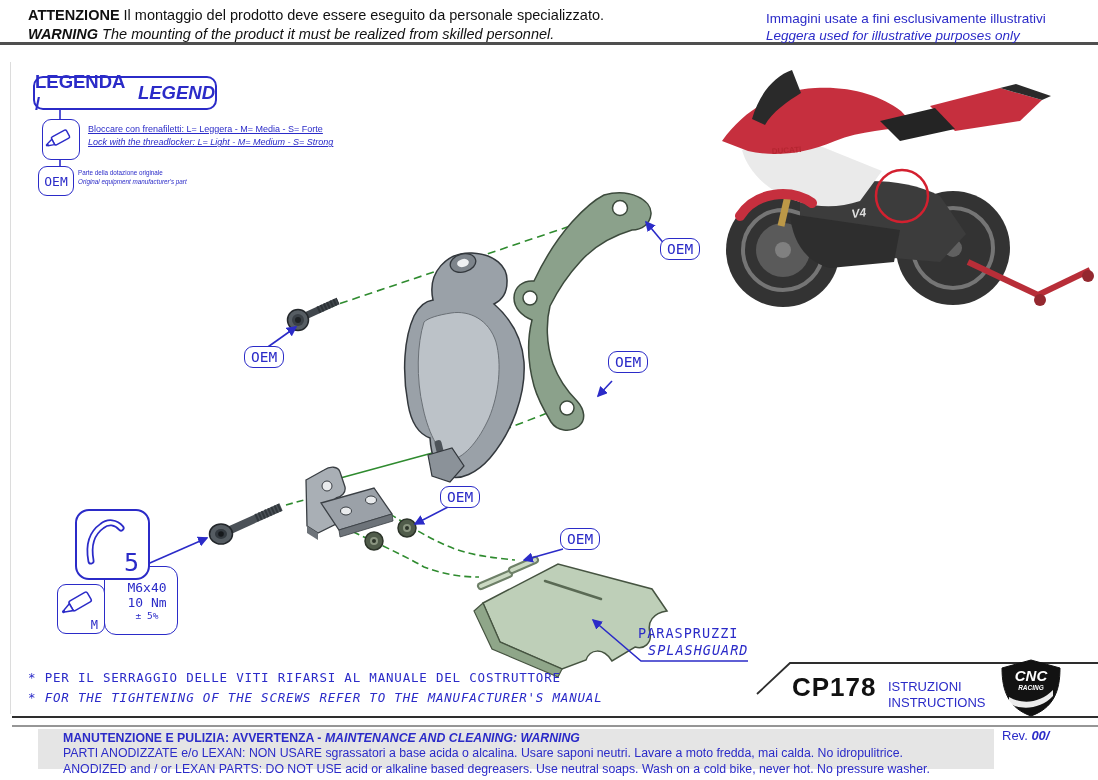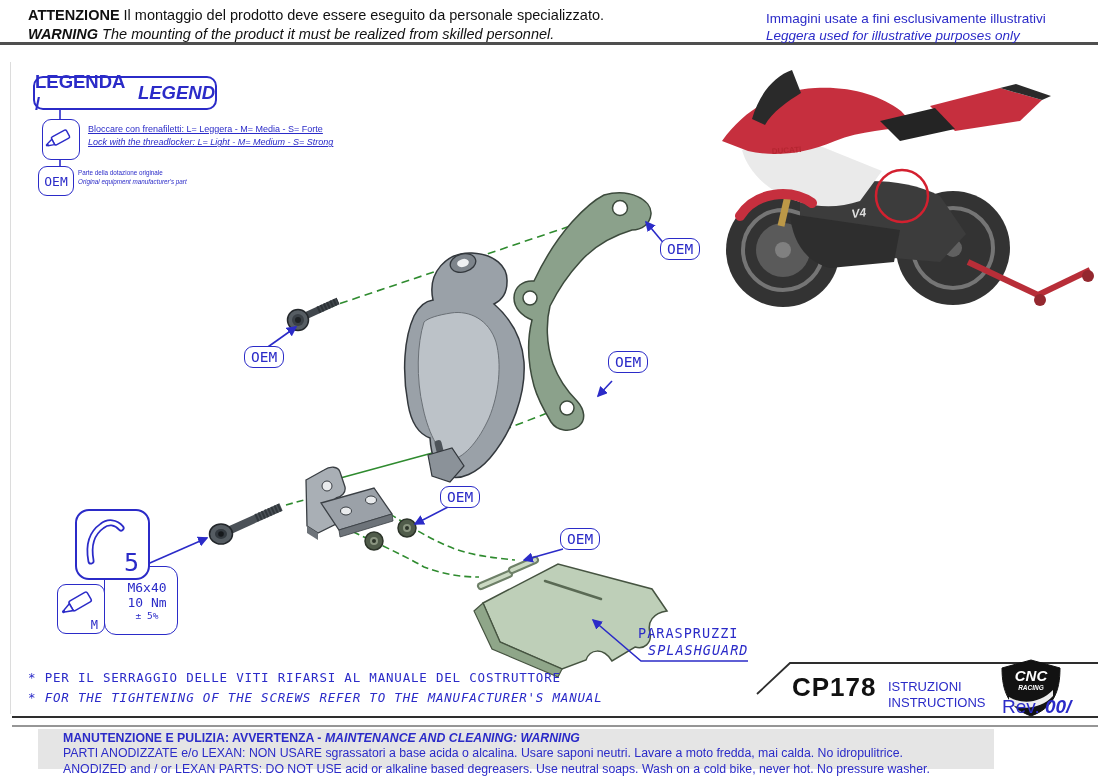--- a/index.html
+++ b/index.html
@@ -29,21 +29,21 @@
     background:#fff;display:flex;flex-direction:column;align-items:center;justify-content:center;
     padding-left:12px;}
   .allen-box{left:75px;top:509px;width:71px;height:67px;border:2px solid #2b2bc8;border-radius:14px;background:#fff;}
   .m-box{left:57px;top:584px;width:46px;height:48px;border:1.8px solid #2b2bc8;border-radius:9px;background:#fff;}
   .corner-label{position:absolute;right:6px;bottom:1px;}
   .paras{left:638px;top:625px;font-size:13.5px;letter-spacing:1px;line-height:17px;}
   .stars{left:28px;top:668px;font-size:12.5px;letter-spacing:0.8px;line-height:20px;}
   
   .cp{left:792px;top:672px;font-size:26px;font-weight:bold;letter-spacing:1px;color:#111;}
   .istruz{left:888px;top:679px;width:118px;text-align:left;font-size:13px;line-height:16px;color:#2b2bc8;}
-  .rev{left:1002px;top:696px;font-size:19px;color:#2b2bc8;}
+  .rev{left:1002px;top:728px;font-size:13px;color:#2b2bc8;}
   .yellow{left:38px;top:729px;width:956px;height:40px;background:#e5e5e5;
     font-size:12.3px;line-height:15.4px;color:#2b2bc8;padding-top:2px;box-sizing:border-box;padding-left:25px;}
   .u{}
   .b{font-weight:bold;}
   .i{font-style:italic;}
 </style>
 </head>
 <body>
 
 <div class="page">

